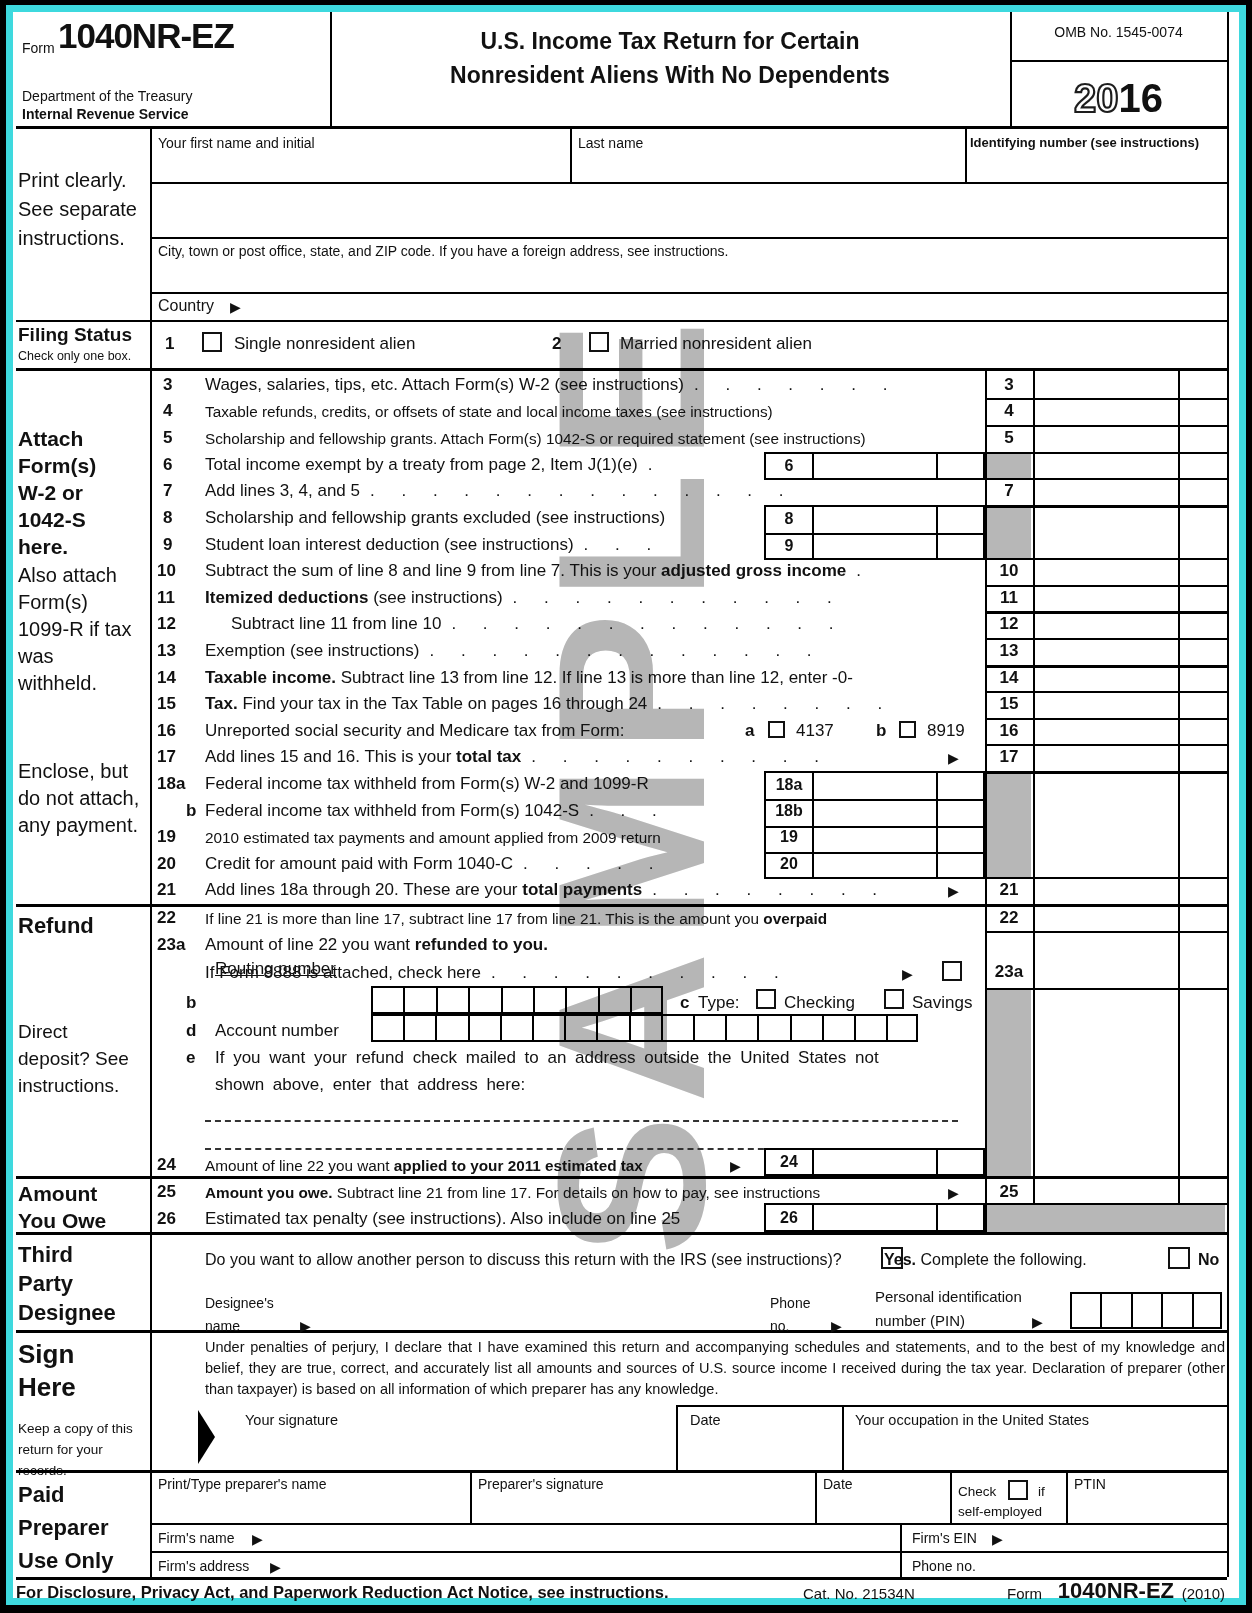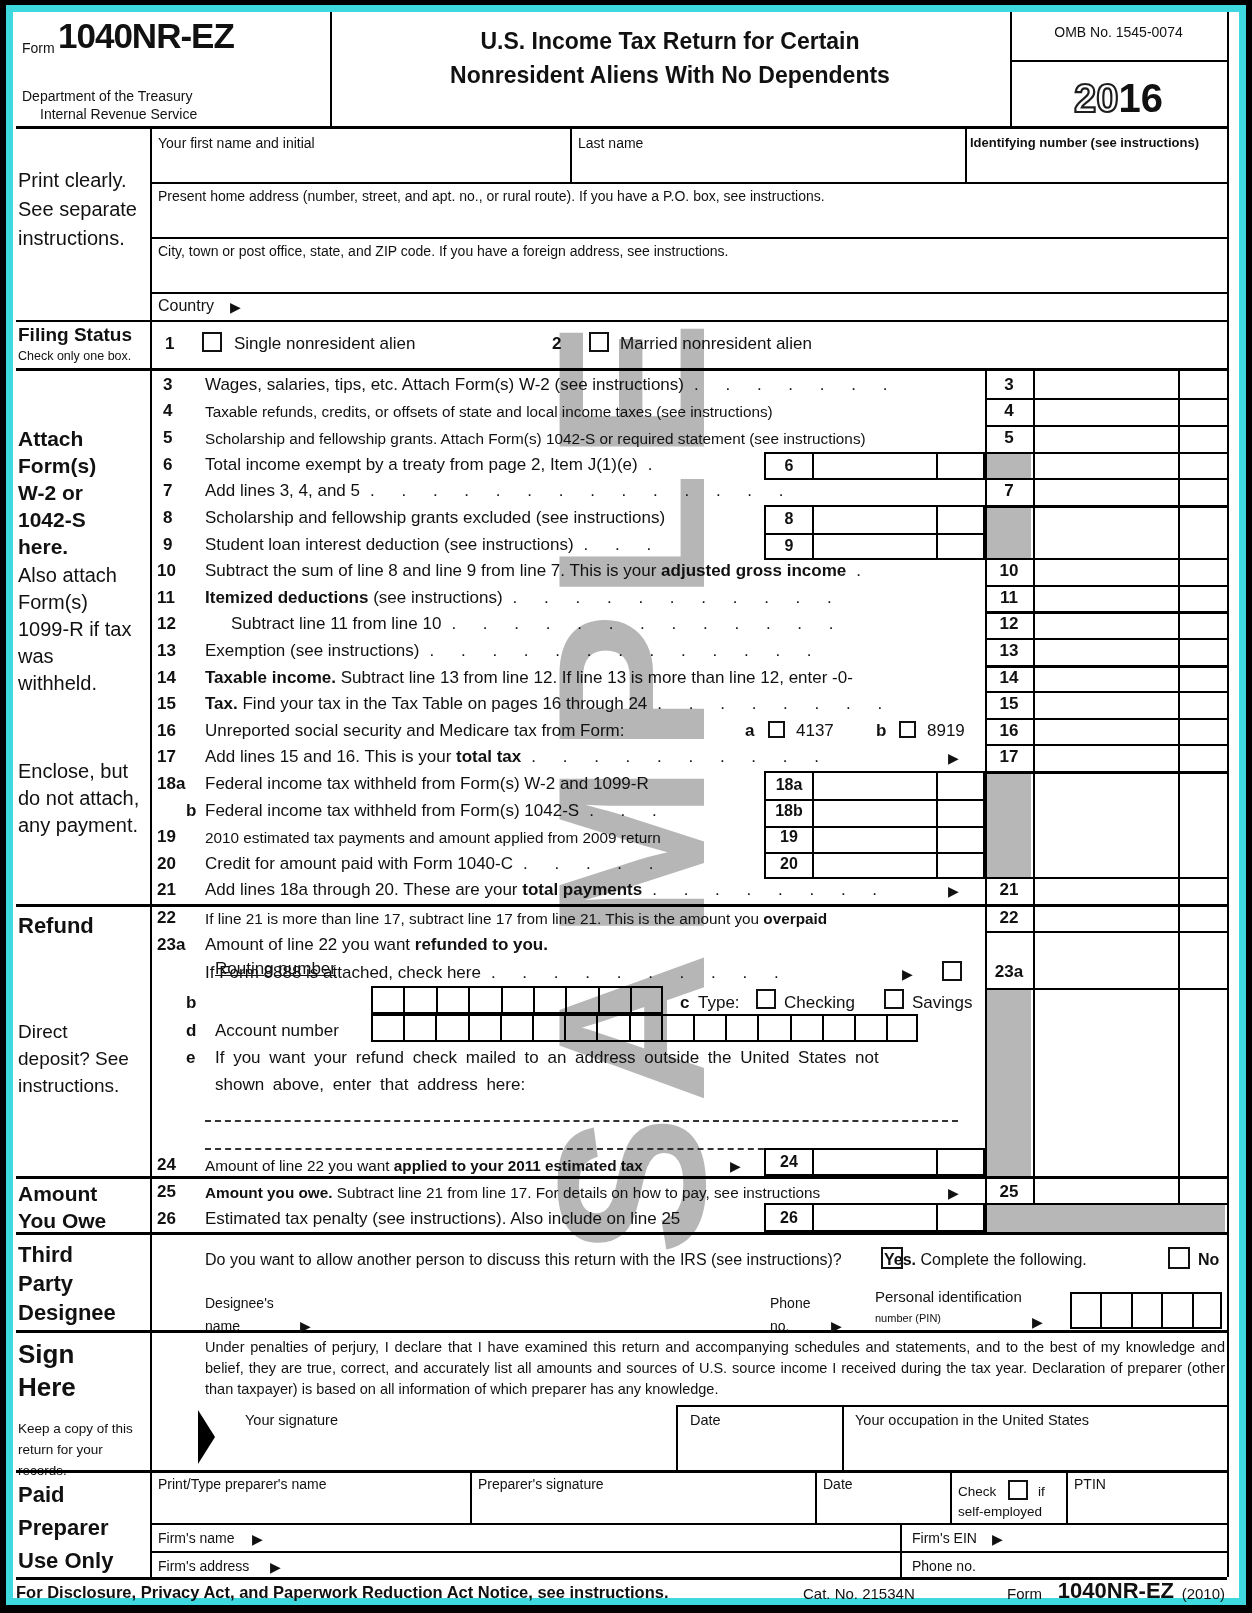--- a/index.html
+++ b/index.html
@@ -42,38 +42,37 @@
 
 <div class="page">
   <div class="sheet"></div>
   <div class="wm">SAMPLE</div>
 
   <div class="content">
 
     <span class="abs" style="left:22px;top:40px;font-size:14px;">Form</span>
     <span class="abs b" style="left:58px;top:16px;font-size:35px;letter-spacing:-1px;">1040NR-EZ</span>
     <span class="abs lbl" style="left:22px;top:88px;">Department of the Treasury</span>
-    <span class="abs lbl" style="left:40px;top:106px;">Internal Revenue Service</span>
+    <span class="abs lbl" style="left:22px;top:106px;font-weight:bold;">Internal Revenue Service</span>
     <div class="abs b" style="left:330px;top:28px;width:680px;text-align:center;font-size:23px;">U.S. Income Tax Return for Certain</div>
     <div class="abs b" style="left:330px;top:62px;width:680px;text-align:center;font-size:23px;">Nonresident Aliens With No Dependents</div>
     <div class="abs" style="left:1010px;top:24px;width:217px;text-align:center;font-size:14px;">OMB No. 1545-0074</div>
     <div class="abs" style="left:1010px;top:76px;width:217px;text-align:center;font-size:40px;font-weight:bold;"><span class="outline20">20</span><span>16</span></div>
     <div class="vl" style="left:330px;top:12px;height:114px;"></div>
     <div class="vl" style="left:1010px;top:12px;height:114px;"></div>
     <div class="hl" style="left:1010px;top:60px;width:217px;"></div>
     <div class="hl h3" style="left:16px;top:126px;width:1211px;"></div>
 
     <div class="sbnote" style="left:18px;top:166px;width:128px;font-size:20px;line-height:29px;">Print clearly. See separate instructions.</div>
     <span class="abs lbl" style="left:158px;top:135px;">Your first name and initial</span>
     <span class="abs lbl" style="left:578px;top:135px;">Last name</span>
     <span class="abs lbl13 b" style="left:970px;top:135px;">Identifying number (see instructions)</span>
     <div class="abs" style="left:152px;top:150px;width:416px;height:30px;"></div>
     <div class="abs" style="left:572px;top:150px;width:391px;height:30px;"></div>
     <div class="abs" style="left:967px;top:150px;width:258px;height:30px;"></div>
-    <span class="abs lbl" style="left:158px;top:188px;">Present home address (number, street, and apt. no., or rural route). If you have a P.O. box, see instructions.</span>
     <div class="abs" style="left:152px;top:204px;width:1073px;height:30px;"></div>
     <span class="abs lbl" style="left:158px;top:243px;">City, town or post office, state, and ZIP code. If you have a foreign address, see instructions.</span>
     <div class="abs" style="left:152px;top:259px;width:1073px;height:30px;"></div>
     <span class="abs t16" style="left:158px;top:296px;">Country</span>
     <span class="abs ar" style="left:230px;top:297px;">▶</span>
     <div class="abs" style="left:255px;top:292px;width:960px;height:26px;"></div>
     <div class="vl" style="left:570px;top:128px;height:54px;"></div>
     <div class="vl" style="left:965px;top:128px;height:54px;"></div>
     <div class="hl" style="left:150px;top:182px;width:1077px;"></div>
     <div class="hl" style="left:150px;top:237px;width:1077px;"></div>
@@ -328,21 +327,21 @@
     <span class="abs t16 b" style="left:1198px;top:1250px;">No</span>
     <span class="abs lbl" style="left:205px;top:1295px;">Designee's</span>
     <span class="abs lbl" style="left:205px;top:1318px;">name</span>
     <span class="abs ar" style="left:300px;top:1316px;">▶</span>
     <div class="abs" style="left:330px;top:1295px;width:420px;height:34px;"></div>
     <span class="abs lbl" style="left:770px;top:1295px;">Phone</span>
     <span class="abs lbl" style="left:770px;top:1318px;">no.</span>
     <span class="abs ar" style="left:831px;top:1316px;">▶</span>
     <div class="abs" style="left:858px;top:1295px;width:160px;height:34px;"></div>
     <span class="abs" style="left:875px;top:1288px;font-size:15px;">Personal identification</span>
-    <span class="abs" style="left:875px;top:1312px;font-size:11px;">number (PIN)</span>
+    <span class="abs" style="left:875px;top:1312px;font-size:15px;">number (PIN)</span>
     <span class="abs ar" style="left:1032px;top:1312px;">▶</span>
     <div class="boxstrip strip5" style="left:1070px;top:1292px;width:152px;height:37px;"></div>
 
     <div class="abs just" style="left:205px;top:1337px;width:1020px;font-size:14.5px;line-height:21px;">Under penalties of perjury, I declare that I have examined this return and accompanying schedules and statements, and to the best of my knowledge and belief, they are true, correct, and accurately list all amounts and sources of U.S. source income I received during the tax year. Declaration of preparer (other than taxpayer) is based on all information of which preparer has any knowledge.</div>
     <div class="abs" style="left:198px;top:1410px;width:0;height:0;border-left:17px solid #000;border-top:27px solid transparent;border-bottom:27px solid transparent;"></div>
     <span class="abs lbl" style="left:245px;top:1412px;font-size:14.5px;">Your signature</span>
     <div class="abs" style="left:245px;top:1430px;width:420px;height:36px;"></div>
     <span class="abs lbl" style="left:690px;top:1412px;font-size:14.5px;">Date</span>
     <div class="abs" style="left:690px;top:1430px;width:140px;height:36px;"></div>
     <span class="abs lbl" style="left:855px;top:1412px;font-size:14.5px;">Your occupation in the United States</span>

